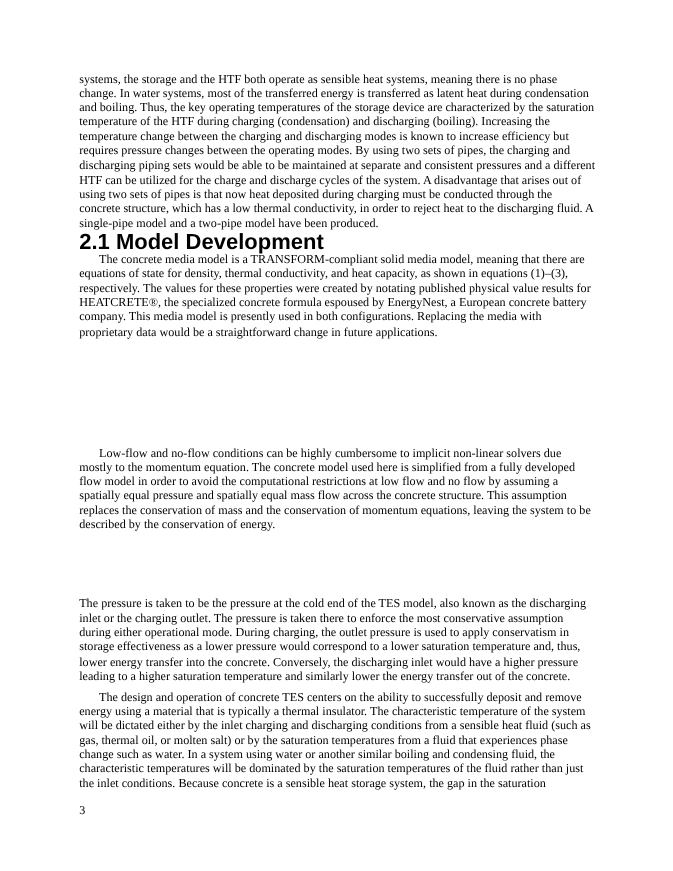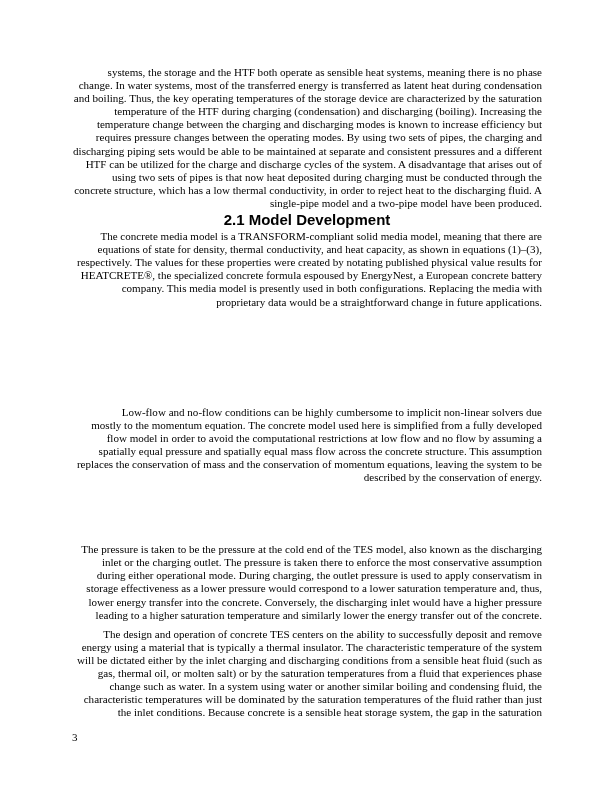--- a/index.html
+++ b/index.html
@@ -18,31 +18,30 @@
     .page {
       position: absolute;
       left: 72px;
       top: 66px;
       width: 470px;
     }
     p {
       margin: 0;
       font-size: 11.05px;
       line-height: 13.1px;
-      text-align: right;
+      text-align: left;
     }
     p.indent { text-indent: 18px; }
     .gap-small { height: 6px; }
     h2 {
       margin: 0;
       font-family: "Liberation Sans", sans-serif;
       font-weight: bold;
-      font-size: 15px;
+      font-size: 20px;
       line-height: 18px;
-      text-align: center;
       padding-top: 1px;
       padding-bottom: 1px;
     }
     .equation-block {
       width: 100%;
     }
     .eq1 { height: 97px; }
     .eq2 { height: 53px; }
     .page-number {
       position: absolute;

